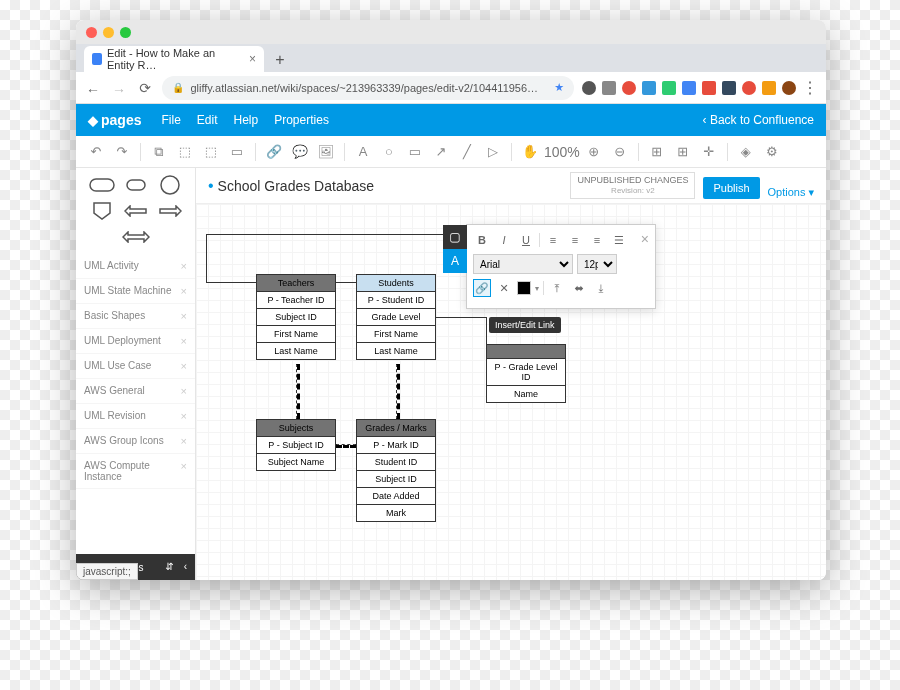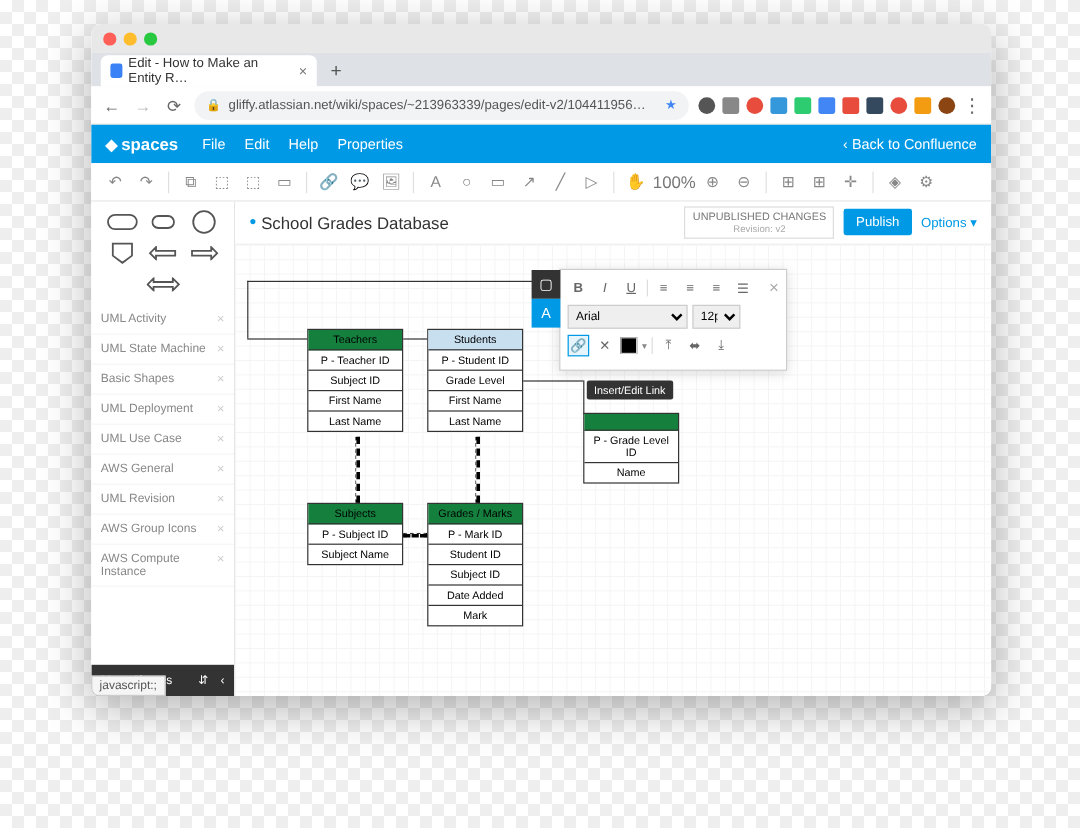--- a/index.html
+++ b/index.html
@@ -38,28 +38,28 @@
 .shp svg{stroke:#555;stroke-width:1.5;fill:none}
 .cat-list{flex:1;overflow-y:auto;font-size:10px}
 .cat{padding:6px 8px;color:#888;display:flex;justify-content:space-between;border-bottom:1px solid #f5f5f5}
 .cat-x{color:#ccc;font-size:11px}
 .sidebar-footer{background:#333;color:#fff;font-size:10px;padding:6px 8px;display:flex;align-items:center;justify-content:space-between}
 .status{position:absolute;bottom:0;left:0;background:#f5f5f5;border:1px solid #ccc;font-size:10px;padding:2px 6px;color:#555}
 .canvas-area{flex:1;position:relative;background:#fff}
 .canvas-head{height:36px;display:flex;align-items:center;padding:0 12px;border-bottom:1px solid #eee}
 .doc-title{font-size:14px;color:#333;font-weight:400}
 .title-dot{color:#0099e5;margin-right:4px}
-.head-right{margin-left:auto;display:flex;align-items:center;gap:8px}
+.head-right{margin-left:auto;display:flex;align-items:flex-end;gap:8px}
 .unpub{border:1px solid #ddd;padding:2px 6px;font-size:9px;color:#777;text-align:center;line-height:1.2}
 .revision{font-size:8px;color:#aaa}
 .publish-btn{background:#0099e5;color:#fff;border:none;padding:5px 10px;font-size:11px;border-radius:2px}
 .options{color:#0099e5;font-size:11px}
 .canvas{position:absolute;top:36px;left:0;right:0;bottom:0;background-image:linear-gradient(#f4f4f4 1px,transparent 1px),linear-gradient(90deg,#f4f4f4 1px,transparent 1px);background-size:12px 12px}
 .entity{position:absolute;border:1px solid #333;background:#fff;font-size:9px}
-.entity-head{background:#15803d;border-bottom:1px solid #333;text-align:center;padding:3px;font-weight:500}
+.entity-head{background:#737373;border-bottom:1px solid #333;text-align:center;padding:3px;font-weight:500}
 .entity-row{border-bottom:1px solid #333;text-align:center;padding:3px}
 .entity-row:last-child{border-bottom:none}
 .conn{position:absolute;border-top:1px solid #333}
 .conn-v{position:absolute;border-left:1px solid #333}
 .conn-d{border-style:dashed}
 .format-panel{position:absolute;background:#fff;border:1px solid #ccc;box-shadow:0 2px 10px rgba(0,0,0,0.15);width:190px}
 .format-tabs{display:flex;flex-direction:column;position:absolute;left:-24px;top:0}
 .ftab{width:24px;height:24px;background:#333;color:#fff;display:flex;align-items:center;justify-content:center;font-size:12px}
 .ftab.active{background:#0099e5}
 .format-body{padding:6px}
@@ -111,21 +111,21 @@
       <div class="ext" style="background:#e74c3c;border-radius:50%"></div>
       <div class="ext" style="background:#f39c12"></div>
       <div class="ext" style="background:#8b4513;border-radius:50%"></div>
       <span style="color:#666">⋮</span>
     </div>
   </div>
 
   <div class="appbar">
     <div class="logo">
       <span class="logo-icon">◆</span>
-      <span>spaces</span>
+      <span>pages</span>
     </div>
     <div class="menu">
       <span class="menu-item">File</span>
       <span class="menu-item">Edit</span>
       <span class="menu-item">Help</span>
       <span class="menu-item">Properties</span>
     </div>
     <span class="back-conf">‹ Back to Confluence</span>
   </div>
 

